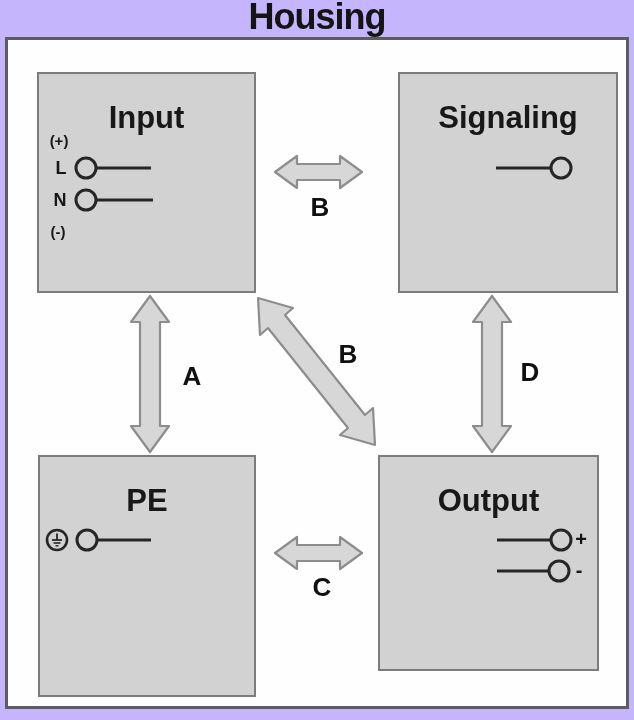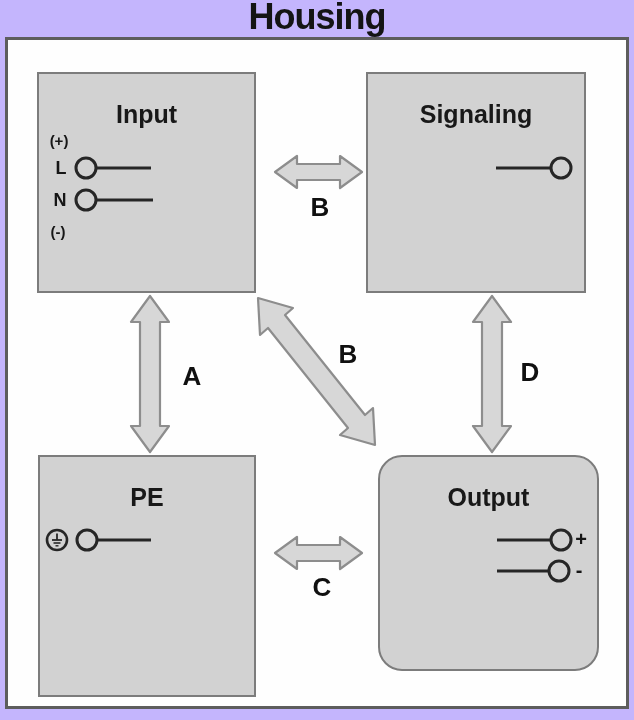--- a/index.html
+++ b/index.html
@@ -39,30 +39,30 @@
     z-index: 0;
   }
   .block {
     position: absolute;
     box-sizing: border-box;
     background: #d2d2d2;
     border: 2px solid #7c7c7c;
     z-index: 1;
   }
   #block-input     { left: 37px;  top: 72px;  width: 219px; height: 221px; }
-  #block-signaling { left: 366px; top: 72px;  width: 220px; height: 221px; }
+  #block-signaling { left: 398px; top: 72px;  width: 220px; height: 221px; }
   #block-pe        { left: 38px;  top: 455px; width: 218px; height: 242px; }
-  #block-output    { left: 378px; top: 455px; width: 221px; height: 216px; border-radius: 24px; }
+  #block-output    { left: 378px; top: 455px; width: 221px; height: 216px; }
   .block-label {
     position: absolute;
     left: 0;
     width: 100%;
     text-align: center;
     top: 26px;
-    font-size: 25px;
+    font-size: 31px;
     font-weight: bold;
     color: #181818;
   }
   svg.overlay {
     position: absolute;
     left: 0;
     top: 0;
     z-index: 2;
     pointer-events: none;
   }

